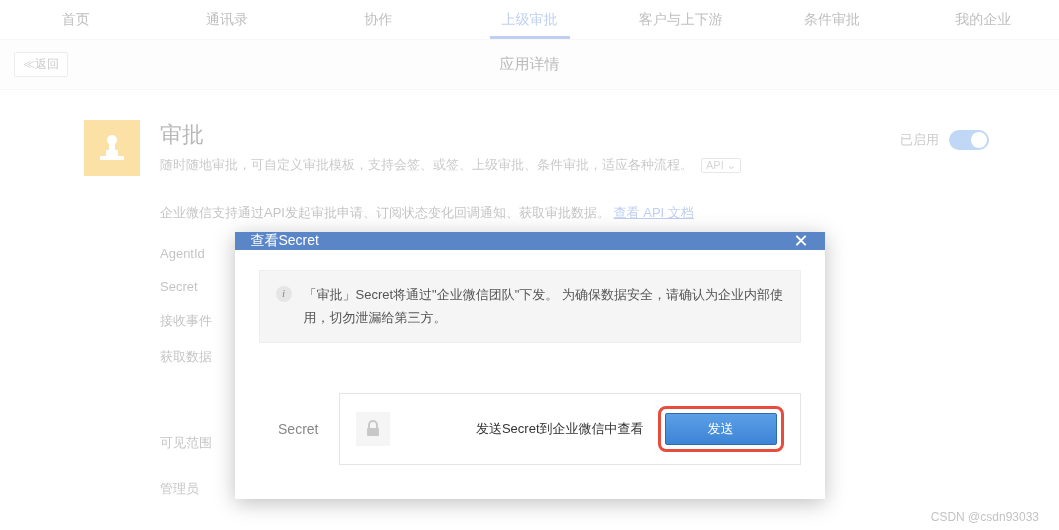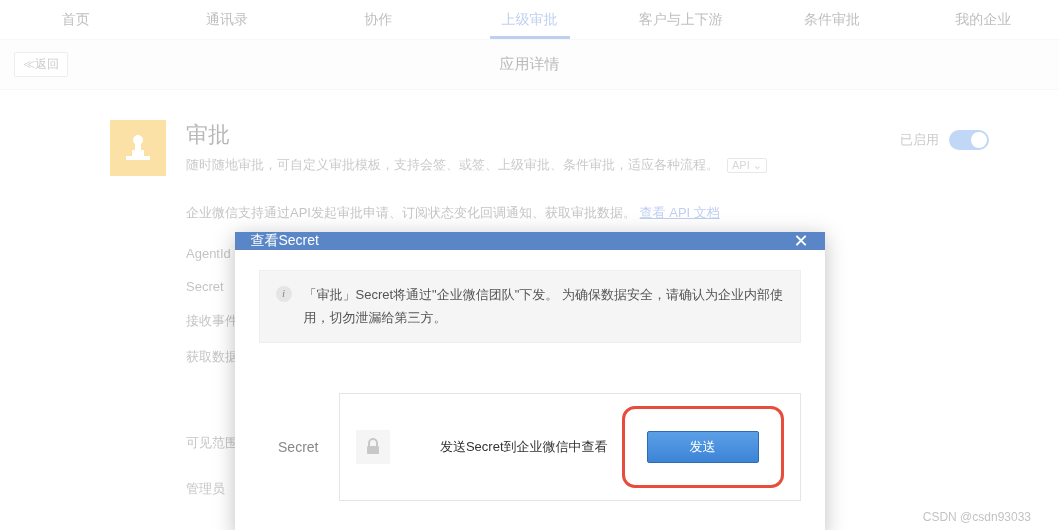--- a/index.html
+++ b/index.html
@@ -70,21 +70,21 @@
     .page-title {
       position: absolute;
       left: 50%;
       transform: translateX(-50%);
       font-size: 15px;
       color: #333;
     }
 
     
     .content {
-      padding: 30px 110px 20px 110px;
+      padding: 30px 110px 20px 84px;
     }
     .app-header {
       display: flex;
       align-items: flex-start;
       gap: 20px;
       position: relative;
     }
     .app-icon {
       width: 56px;
       height: 56px;
@@ -212,36 +212,36 @@
       gap: 14px;
     }
     .lock-icon {
       width: 34px; height: 34px;
       background: #f5f5f5;
       display: flex; align-items: center; justify-content: center;
     }
     .secret-text { flex: 1; font-size: 13px; color: #333; text-align: right; }
     .send-wrap {
       border: 3px solid #e74c3c;
-      padding: 22px;
-      border-radius: 13px;
+      padding: 4px;
+      border-radius: 8px;
     }
     .send-btn {
       background: linear-gradient(#5b9fe6, #3d84d6);
       border: 1px solid #2f6bb1;
       color: #fff;
       padding: 6px 42px;
       font-size: 13px;
       cursor: pointer;
       border-radius: 2px;
     }
 
     .watermark {
       position: absolute;
-      right: 28px;
+      right: 20px;
       bottom: 6px;
       font-size: 12px;
       color: rgba(120,120,120,0.45);
     }
   </style>
 </head>
 <body>
 
 <div class="top-nav">
   <div class="nav-item">首页</div>

